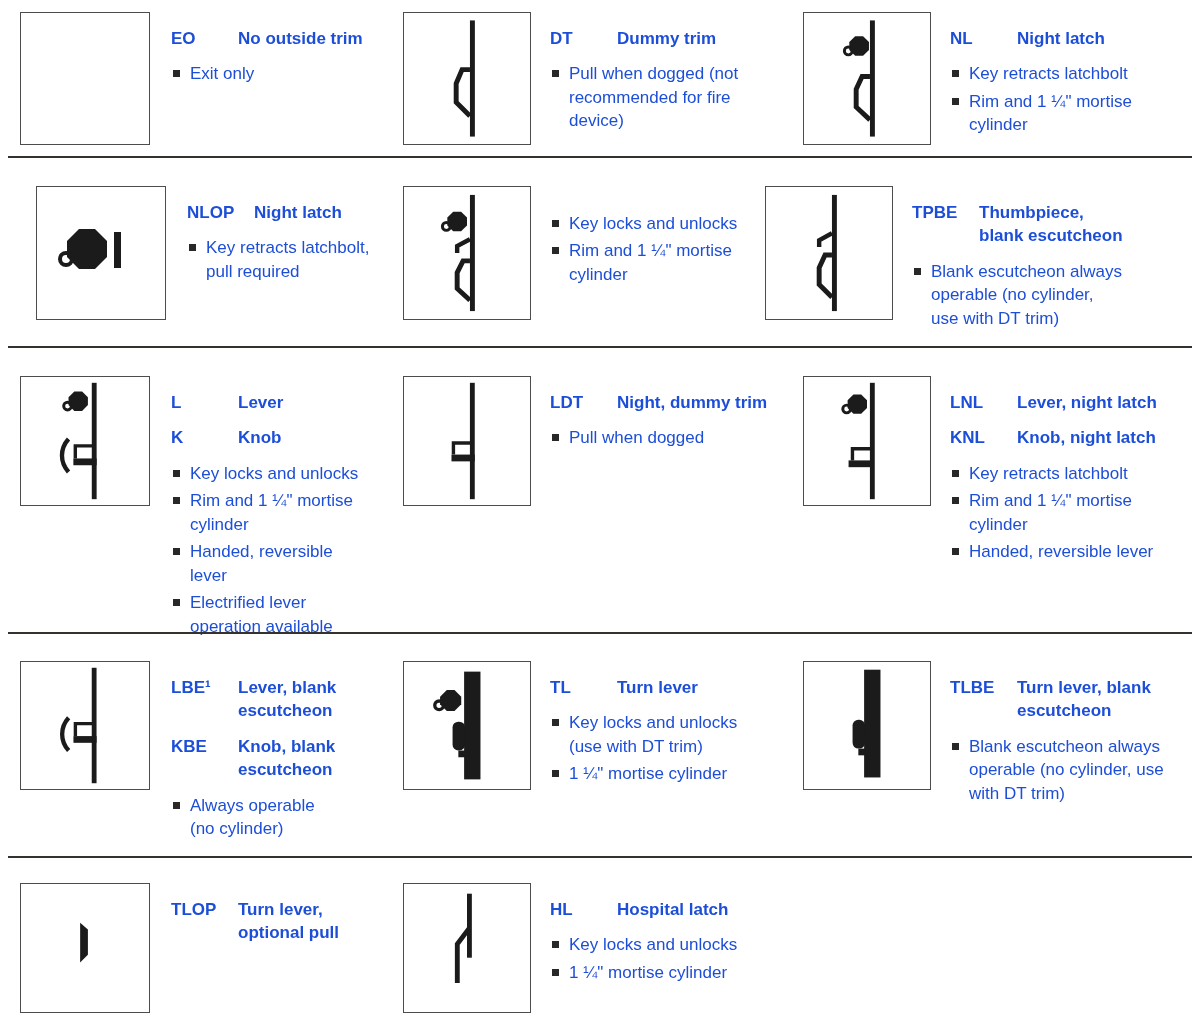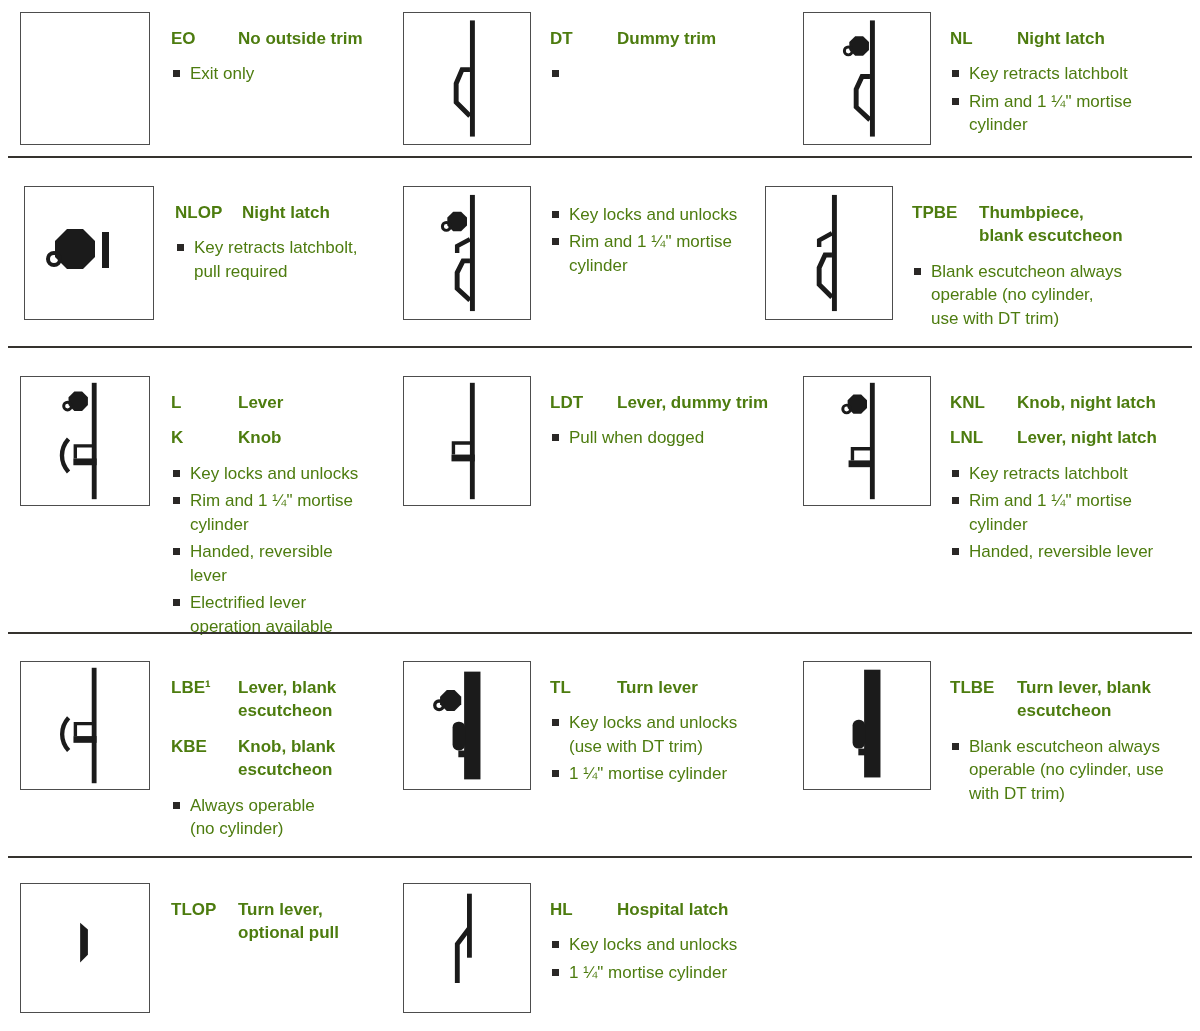--- a/index.html
+++ b/index.html
@@ -1,37 +1,37 @@
 <!DOCTYPE html>
 <html><head>
 <meta charset="utf-8">
 <style>
   html,body{margin:0;padding:0;background:#e8e8e8;}
   .page{
     position:relative;width:1200px;height:1031px;background:#ffffff;
     font-family:"Liberation Sans","DejaVu Sans",sans-serif;
-    color:#4d7c0f;font-size:17px;line-height:1.38;overflow:hidden;
+    color:#1d4ed8;font-size:17px;line-height:1.38;overflow:hidden;
   }
   .cell{position:absolute;display:flex;align-items:flex-start;}
   .ibox{border:1.6px solid #4d4d4d;background:#fff;flex:none;box-sizing:border-box;}
   .c1 .ibox{width:130px}
   .c2 .ibox,.c3 .ibox{width:128px}
   .r1 .ibox{height:133px}
   .r2 .ibox{height:134px}
   .r3 .ibox{height:130px}
   .r4 .ibox{height:129px}
   .r5 .ibox{height:130px}
   .ibox svg{width:100%;height:100%;display:block}
   .txt{padding-top:15px}
   .c1 .txt{margin-left:21px;width:230px}
   .c2 .txt{margin-left:19px;width:232px}
   .c3 .txt{margin-left:19px;width:238px}
   .entry{display:grid;grid-template-columns:67px 1fr;margin-bottom:12px;font-weight:bold;}
   .entry-title{white-space:pre-line}
-  .bullets{margin-top:2px}
+  .bullets{margin-top:11px}
   .bullet{display:flex;margin-bottom:4px}
   .marker{flex:none;width:7px;height:7px;background:#2a2826;margin:8px 10px 0 2px}
   .b-text{white-space:pre-line}
   .divider{position:absolute;left:8px;width:1184px;height:2px;background:#35322e}
 </style>
 </head>
 <body>
 
 <svg width="0" height="0" style="position:absolute" aria-hidden="true">
   <defs>
@@ -153,20 +153,23 @@
         </svg>
     </div>
     <div class="txt">
       <div class="entry">
         <span class="entry-code">DT</span>
         <span class="entry-title">Dummy trim</span>
       </div>
       <div class="bullets">
         <div class="bullet">
             <span class="marker"></span>
+            <span class="b-text">Pull when dogged (not
+recommended for fire
+device)</span>
           </div>
       </div>
     </div>
   </div>
 
   <div class="cell r1 c3" style="left:803px;top:12px">
     <div class="ibox">
       <svg>
           <use href="#sym-nl"></use>
         </svg>
@@ -185,21 +188,21 @@
             <span class="marker"></span>
             <span class="b-text">Rim and 1 ¼" mortise
 cylinder</span>
           </div>
       </div>
     </div>
   </div>
 
   <div class="divider" style="top:156px"></div>
 
-  <div class="cell r2 c1" style="left:24px;top:186px">
+  <div class="cell r2 c1" style="left:36px;top:186px">
     <div class="ibox">
       <svg>
           <use href="#sym-nlop"></use>
         </svg>
     </div>
     <div class="txt">
       <div class="entry">
         <span class="entry-code">NLOP</span>
         <span class="entry-title">Night latch</span>
       </div>
@@ -300,45 +303,45 @@
 
   <div class="cell r3 c2" style="left:403px;top:376px">
     <div class="ibox">
       <svg>
           <use href="#sym-ldt"></use>
         </svg>
     </div>
     <div class="txt">
       <div class="entry">
         <span class="entry-code">LDT</span>
-        <span class="entry-title">Lever, dummy trim</span>
+        <span class="entry-title">Night, dummy trim</span>
       </div>
       <div class="bullets">
         <div class="bullet">
             <span class="marker"></span>
             <span class="b-text">Pull when dogged</span>
           </div>
       </div>
     </div>
   </div>
 
   <div class="cell r3 c3" style="left:803px;top:376px">
     <div class="ibox">
       <svg>
           <use href="#sym-lnl"></use>
         </svg>
     </div>
     <div class="txt">
+      <div class="entry">
+        <span class="entry-code">LNL</span>
+        <span class="entry-title">Lever, night latch</span>
+      </div>
       <div class="entry">
         <span class="entry-code">KNL</span>
         <span class="entry-title">Knob, night latch</span>
-      </div>
-      <div class="entry">
-        <span class="entry-code">LNL</span>
-        <span class="entry-title">Lever, night latch</span>
       </div>
       <div class="bullets">
         <div class="bullet">
             <span class="marker"></span>
             <span class="b-text">Key retracts latchbolt</span>
           </div>
         <div class="bullet">
             <span class="marker"></span>
             <span class="b-text">Rim and 1 ¼" mortise
 cylinder</span>

